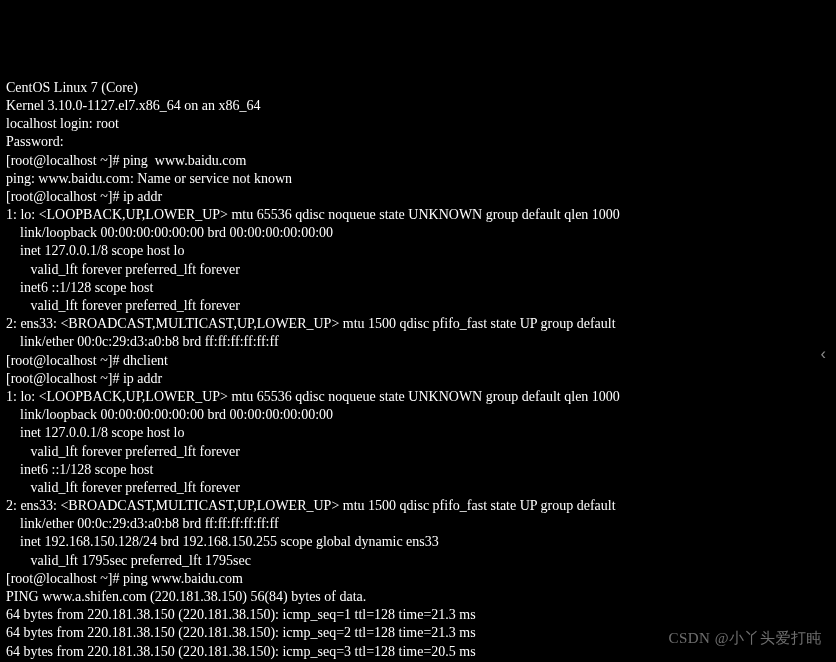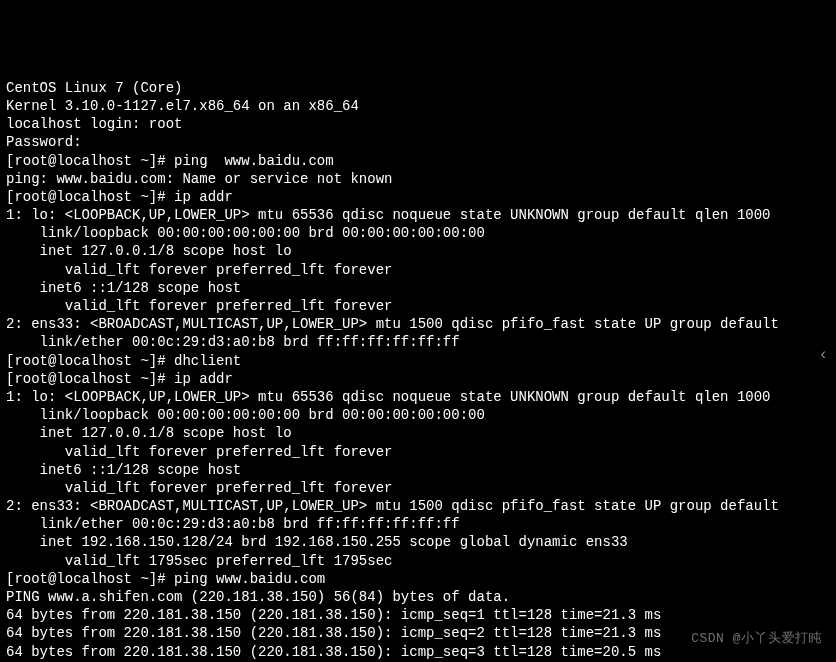--- a/index.html
+++ b/index.html
@@ -15,35 +15,36 @@
       line-height: 1.3;
       width: 836px;
       height: 662px;
       overflow: hidden;
       padding: 6px;
       position: relative;
       white-space: pre;
     }
     .terminal-line {
       display: block;
+      font-family: Liberation Serif, serif;
     }
     .back-icon {
       position: absolute;
       right: 8px;
       top: 345px;
       color: #888;
       font-size: 16px;
     }
     .watermark {
       position: absolute;
       right: 14px;
       bottom: 14px;
       color: rgba(200, 200, 200, 0.55);
-      font-size: 13px;
-      font-family: Liberation Mono, monospace;
+      font-size: 15px;
+      font-family: Liberation Serif, serif;
       letter-spacing: 0.5px;
       margin-left: 12px;
     }
   </style>
 </head>
 <body>
 
 
 
 <div id="terminal"><span class="terminal-line">CentOS Linux 7 (Core)</span><span class="terminal-line">Kernel 3.10.0-1127.el7.x86_64 on an x86_64</span><span class="terminal-line"></span><span class="terminal-line">localhost login: root</span><span class="terminal-line">Password:</span><span class="terminal-line">[root@localhost ~]# ping  www.baidu.com</span><span class="terminal-line">ping: www.baidu.com: Name or service not known</span><span class="terminal-line">[root@localhost ~]# ip addr</span><span class="terminal-line">1: lo: &lt;LOOPBACK,UP,LOWER_UP&gt; mtu 65536 qdisc noqueue state UNKNOWN group default qlen 1000</span><span class="terminal-line">    link/loopback 00:00:00:00:00:00 brd 00:00:00:00:00:00</span><span class="terminal-line">    inet 127.0.0.1/8 scope host lo</span><span class="terminal-line">       valid_lft forever preferred_lft forever</span><span class="terminal-line">    inet6 ::1/128 scope host</span><span class="terminal-line">       valid_lft forever preferred_lft forever</span><span class="terminal-line">2: ens33: &lt;BROADCAST,MULTICAST,UP,LOWER_UP&gt; mtu 1500 qdisc pfifo_fast state UP group default</span><span class="terminal-line">    link/ether 00:0c:29:d3:a0:b8 brd ff:ff:ff:ff:ff:ff</span><span class="terminal-line">[root@localhost ~]# dhclient</span><span class="terminal-line">[root@localhost ~]# ip addr</span><span class="terminal-line">1: lo: &lt;LOOPBACK,UP,LOWER_UP&gt; mtu 65536 qdisc noqueue state UNKNOWN group default qlen 1000</span><span class="terminal-line">    link/loopback 00:00:00:00:00:00 brd 00:00:00:00:00:00</span><span class="terminal-line">    inet 127.0.0.1/8 scope host lo</span><span class="terminal-line">       valid_lft forever preferred_lft forever</span><span class="terminal-line">    inet6 ::1/128 scope host</span><span class="terminal-line">       valid_lft forever preferred_lft forever</span><span class="terminal-line">2: ens33: &lt;BROADCAST,MULTICAST,UP,LOWER_UP&gt; mtu 1500 qdisc pfifo_fast state UP group default</span><span class="terminal-line">    link/ether 00:0c:29:d3:a0:b8 brd ff:ff:ff:ff:ff:ff</span><span class="terminal-line">    inet 192.168.150.128/24 brd 192.168.150.255 scope global dynamic ens33</span><span class="terminal-line">       valid_lft 1795sec preferred_lft 1795sec</span><span class="terminal-line">[root@localhost ~]# ping www.baidu.com</span><span class="terminal-line">PING www.a.shifen.com (220.181.38.150) 56(84) bytes of data.</span><span class="terminal-line">64 bytes from 220.181.38.150 (220.181.38.150): icmp_seq=1 ttl=128 time=21.3 ms</span><span class="terminal-line">64 bytes from 220.181.38.150 (220.181.38.150): icmp_seq=2 ttl=128 time=21.3 ms</span><span class="terminal-line">64 bytes from 220.181.38.150 (220.181.38.150): icmp_seq=3 ttl=128 time=20.5 ms</span><span class="terminal-line">64 bytes from 220.181.38.150 (220.181.38.150): icmp_seq=4 ttl=128 time=20.0 ms</span></div>

